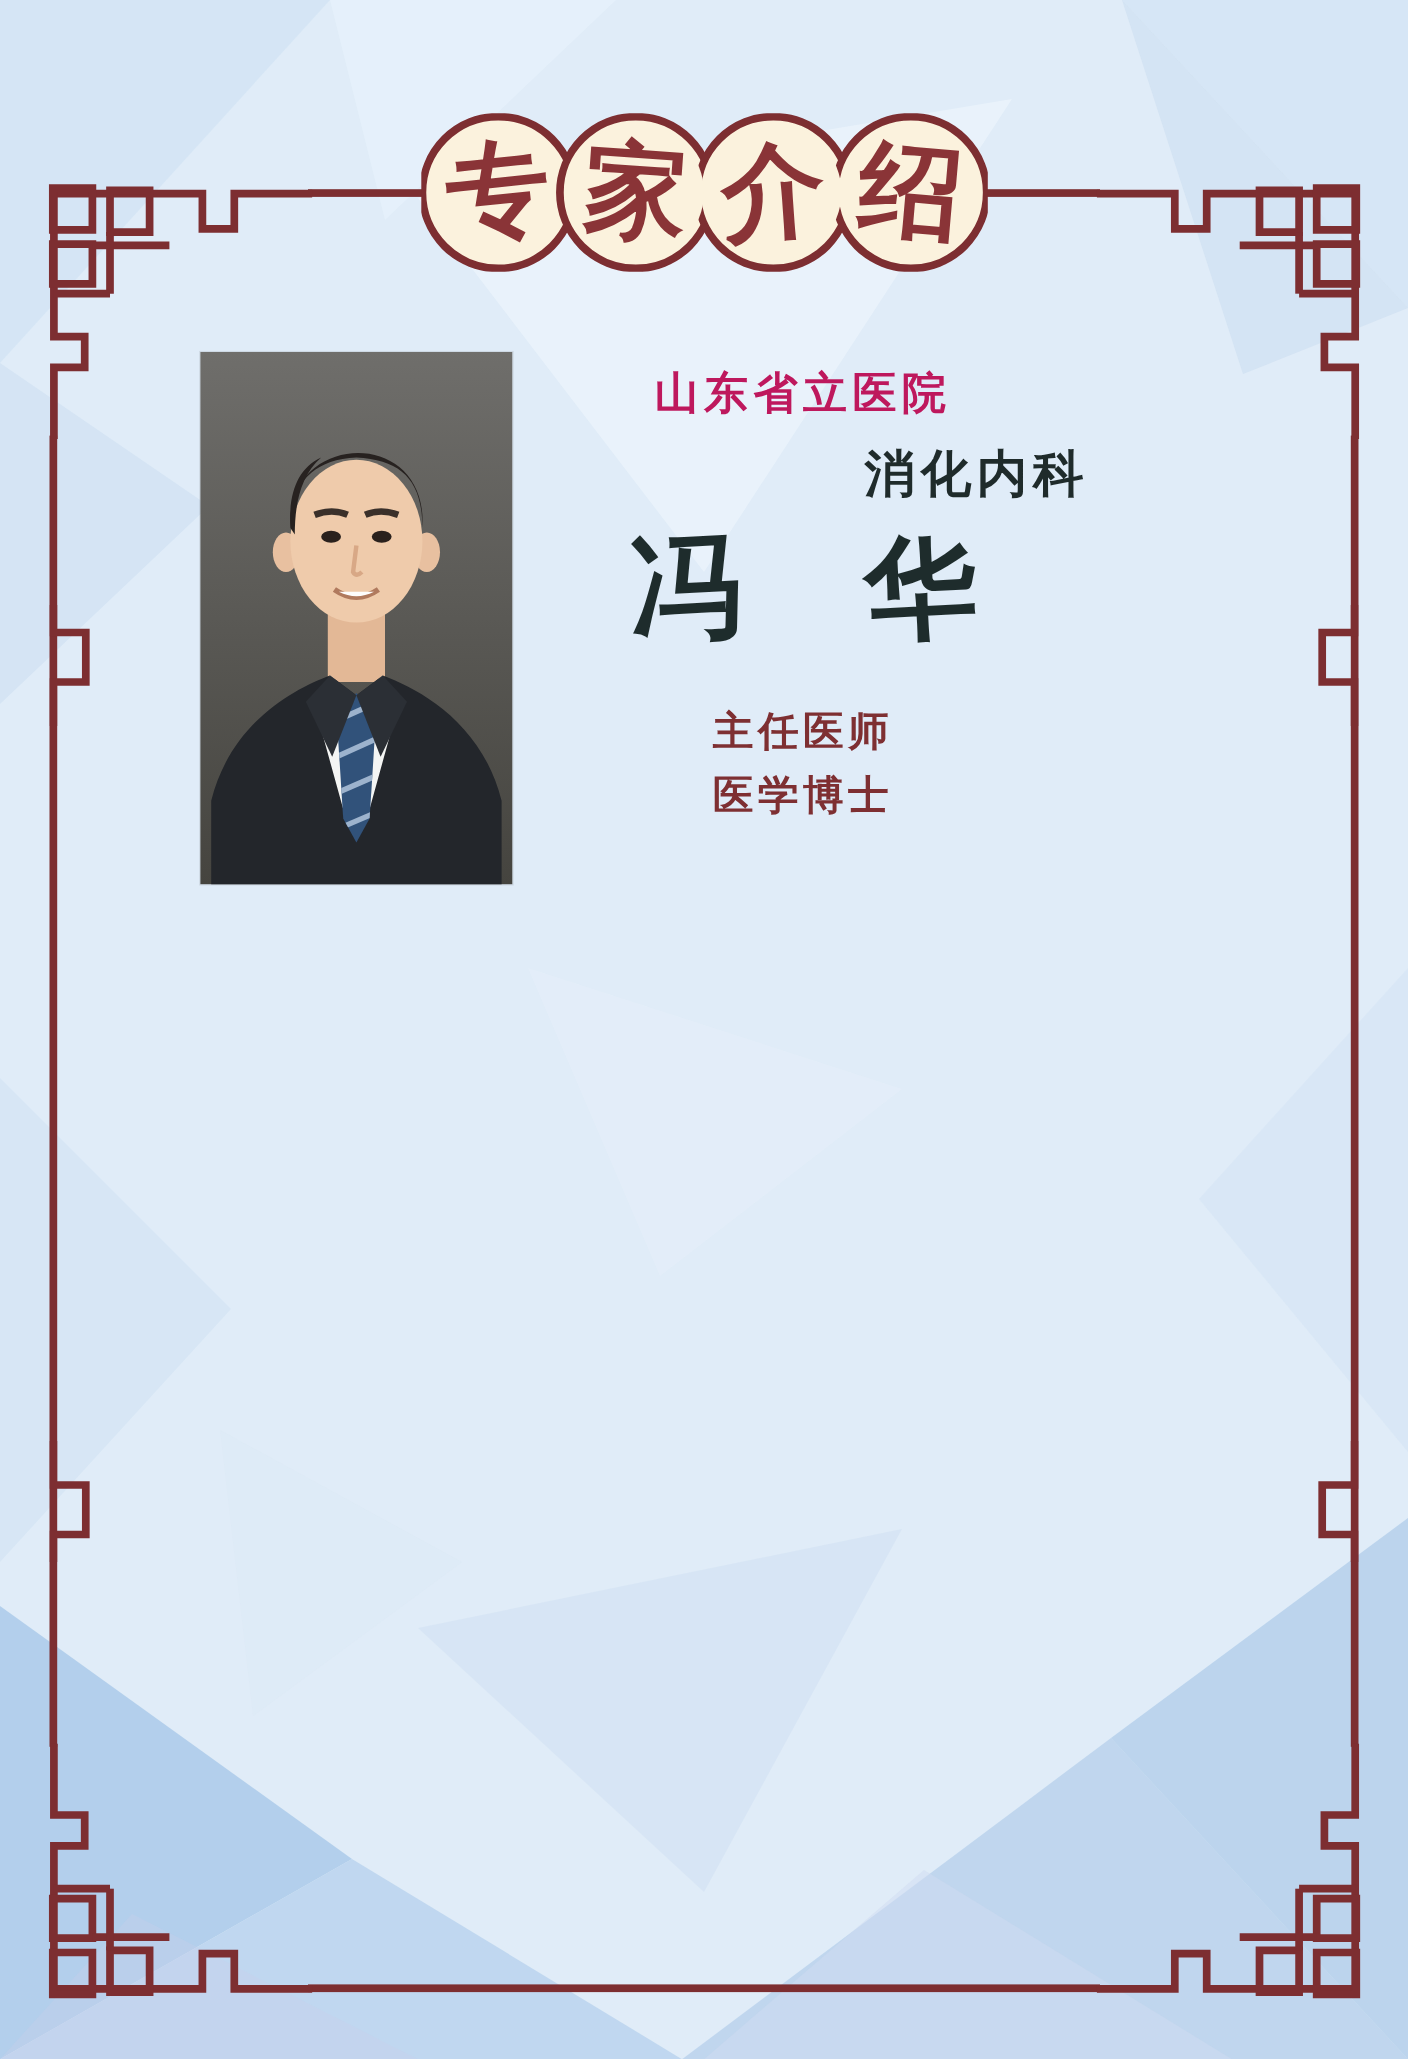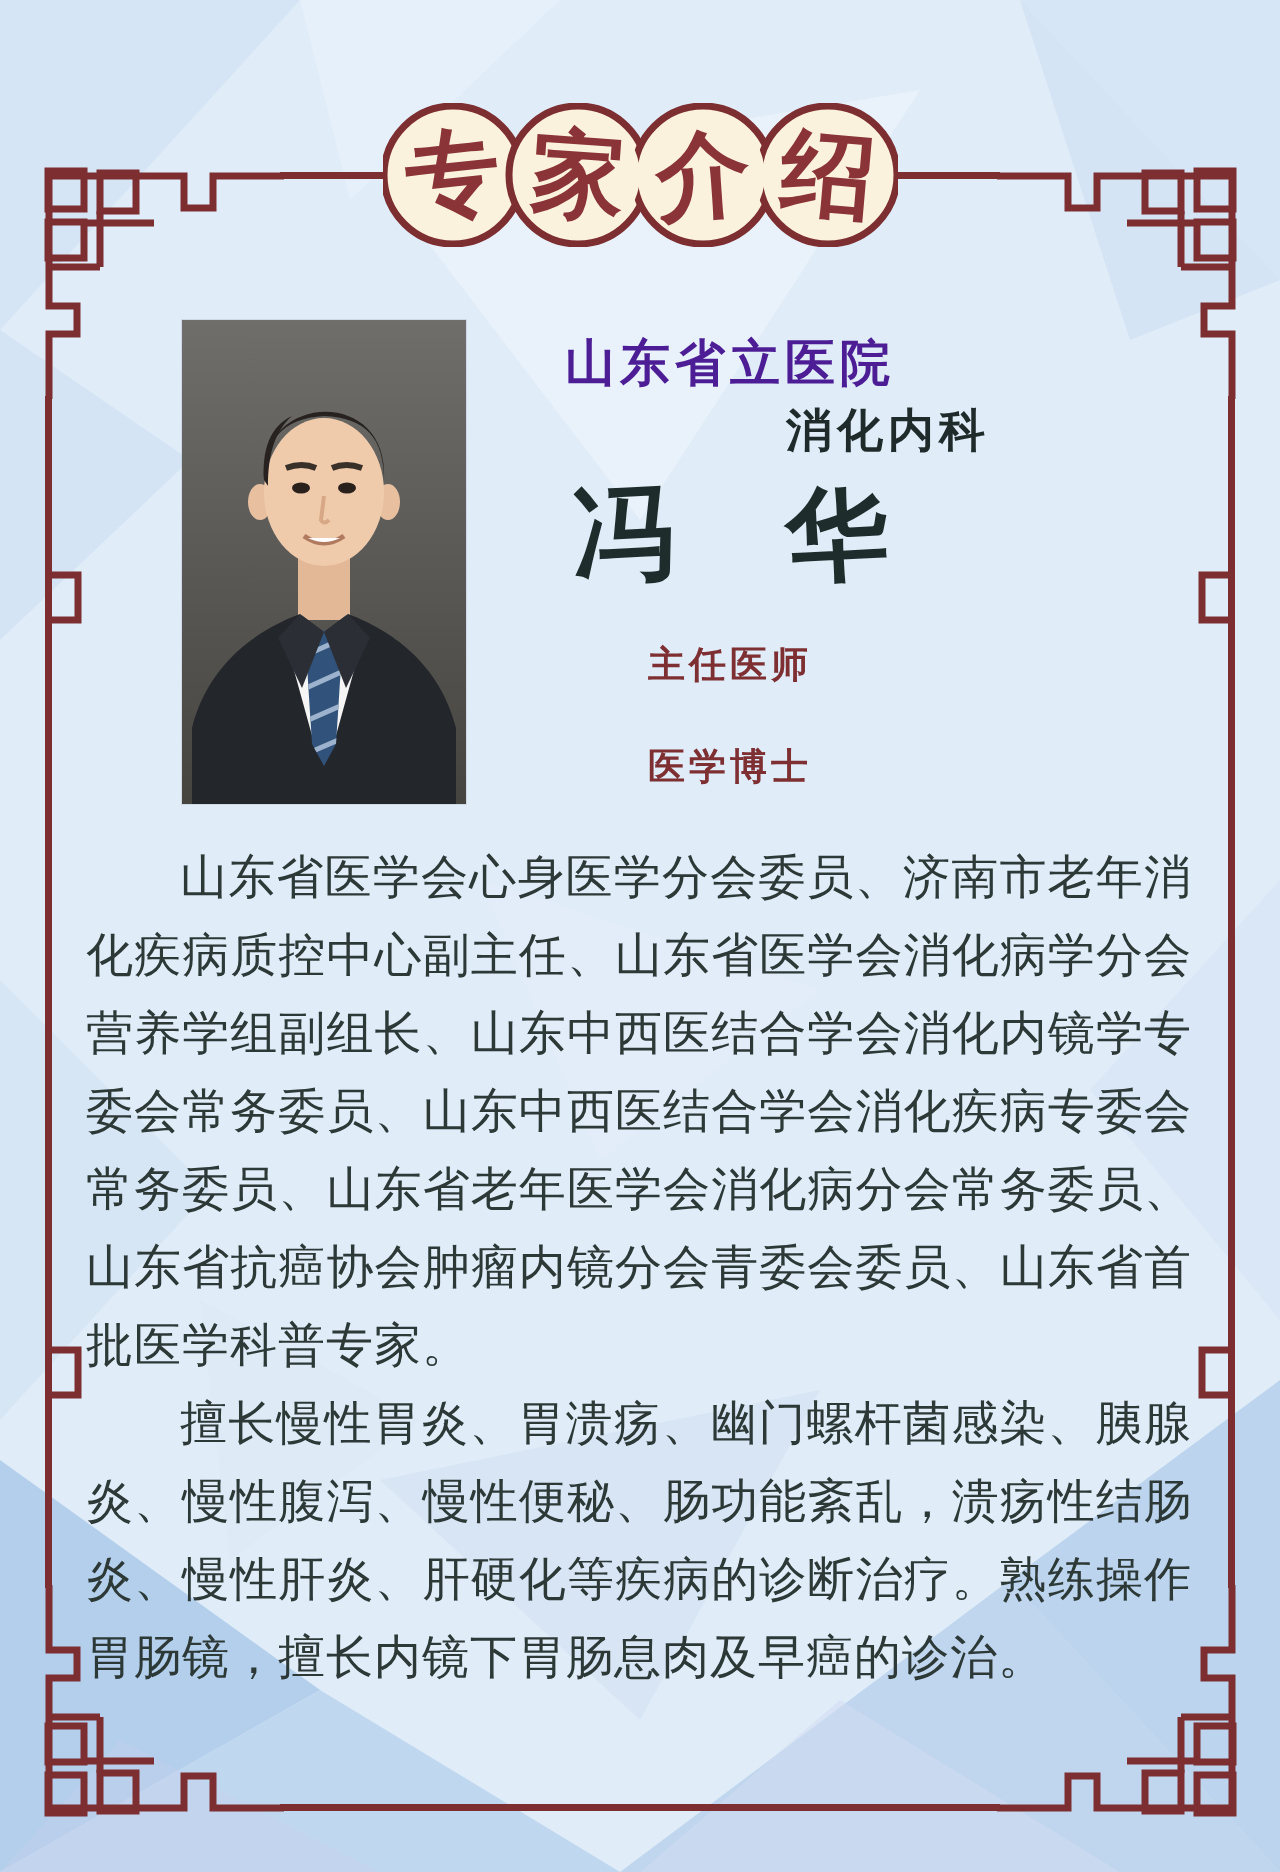--- a/index.html
+++ b/index.html
@@ -25,29 +25,29 @@
   .banner .ch:nth-of-type(4){left:380px;transform:rotate(5deg);}
 
   
   .photo{position:absolute;left:182px;top:320px;width:284px;height:484px;z-index:2;
     box-shadow:0 0 0 1px rgba(0,0,0,.08);}
   .photo svg{display:block;width:100%;height:100%;}
 
   
   .info{position:absolute;left:470px;top:0;width:520px;height:900px;z-index:2;}
   .hospital{position:absolute;left:0;top:330px;width:520px;text-align:center;
-    font-size:50px;font-weight:bold;letter-spacing:5px;color:#4c1d95;}
+    font-size:40px;font-weight:bold;letter-spacing:5px;color:#be185d;}
   .department{position:absolute;left:0;top:400px;width:520px;text-align:right;
     font-size:46px;font-weight:bold;letter-spacing:5px;color:#1f2b2b;}
   .name{position:absolute;left:0;top:468px;width:520px;display:flex;justify-content:center;
     gap:112px;font-size:102px;font-weight:bold;color:#1e2c2c;}
   .name span{display:block;transform:rotate(-3deg);}
   .title-line{position:absolute;left:0;width:520px;text-align:center;
     font-size:37px;font-weight:bold;letter-spacing:4px;color:#7e2f32;}
-  .t0{top:640px;} .t1{top:698px;margin-top:44px;} .t2{top:756px;}
+  .t0{top:640px;} .t1{top:698px;} .t2{top:756px;}
 
   
   .bio{position:absolute;left:86px;top:838px;width:1106px;z-index:2;
     font-family:"DejaVu Sans", sans-serif;color:#2c3937;
     font-size:47px;line-height:78px;letter-spacing:1px;text-align:justify;}
   .bio p{margin:0;text-indent:2em;}
 </style>
 </head>
 <body>
 
@@ -220,18 +220,14 @@
     <div class="hospital">山东省立医院</div>
     <div class="department">消化内科</div>
     <div class="name">
       <span>冯</span>
       <span>华</span>
     </div>
     <div class="title-line t0">主任医师</div>
     <div class="title-line t1">医学博士</div>
   </div>
 
-  <div class="bio">
-    <p>山东省医学会心身医学分会委员、济南市老年消化疾病质控中心副主任、山东省医学会消化病学分会营养学组副组长、山东中西医结合学会消化内镜学专委会常务委员、山东中西医结合学会消化疾病专委会常务委员、山东省老年医学会消化病分会常务委员、山东省抗癌协会肿瘤内镜分会青委会委员、山东省首批医学科普专家。</p>
-    <p>擅长慢性胃炎、胃溃疡、幽门螺杆菌感染、胰腺炎、慢性腹泻、慢性便秘、肠功能紊乱，溃疡性结肠炎、慢性肝炎、肝硬化等疾病的诊断治疗。熟练操作胃肠镜，擅长内镜下胃肠息肉及早癌的诊治。</p>
-  </div>
 
 </div>
 
 </body></html>

